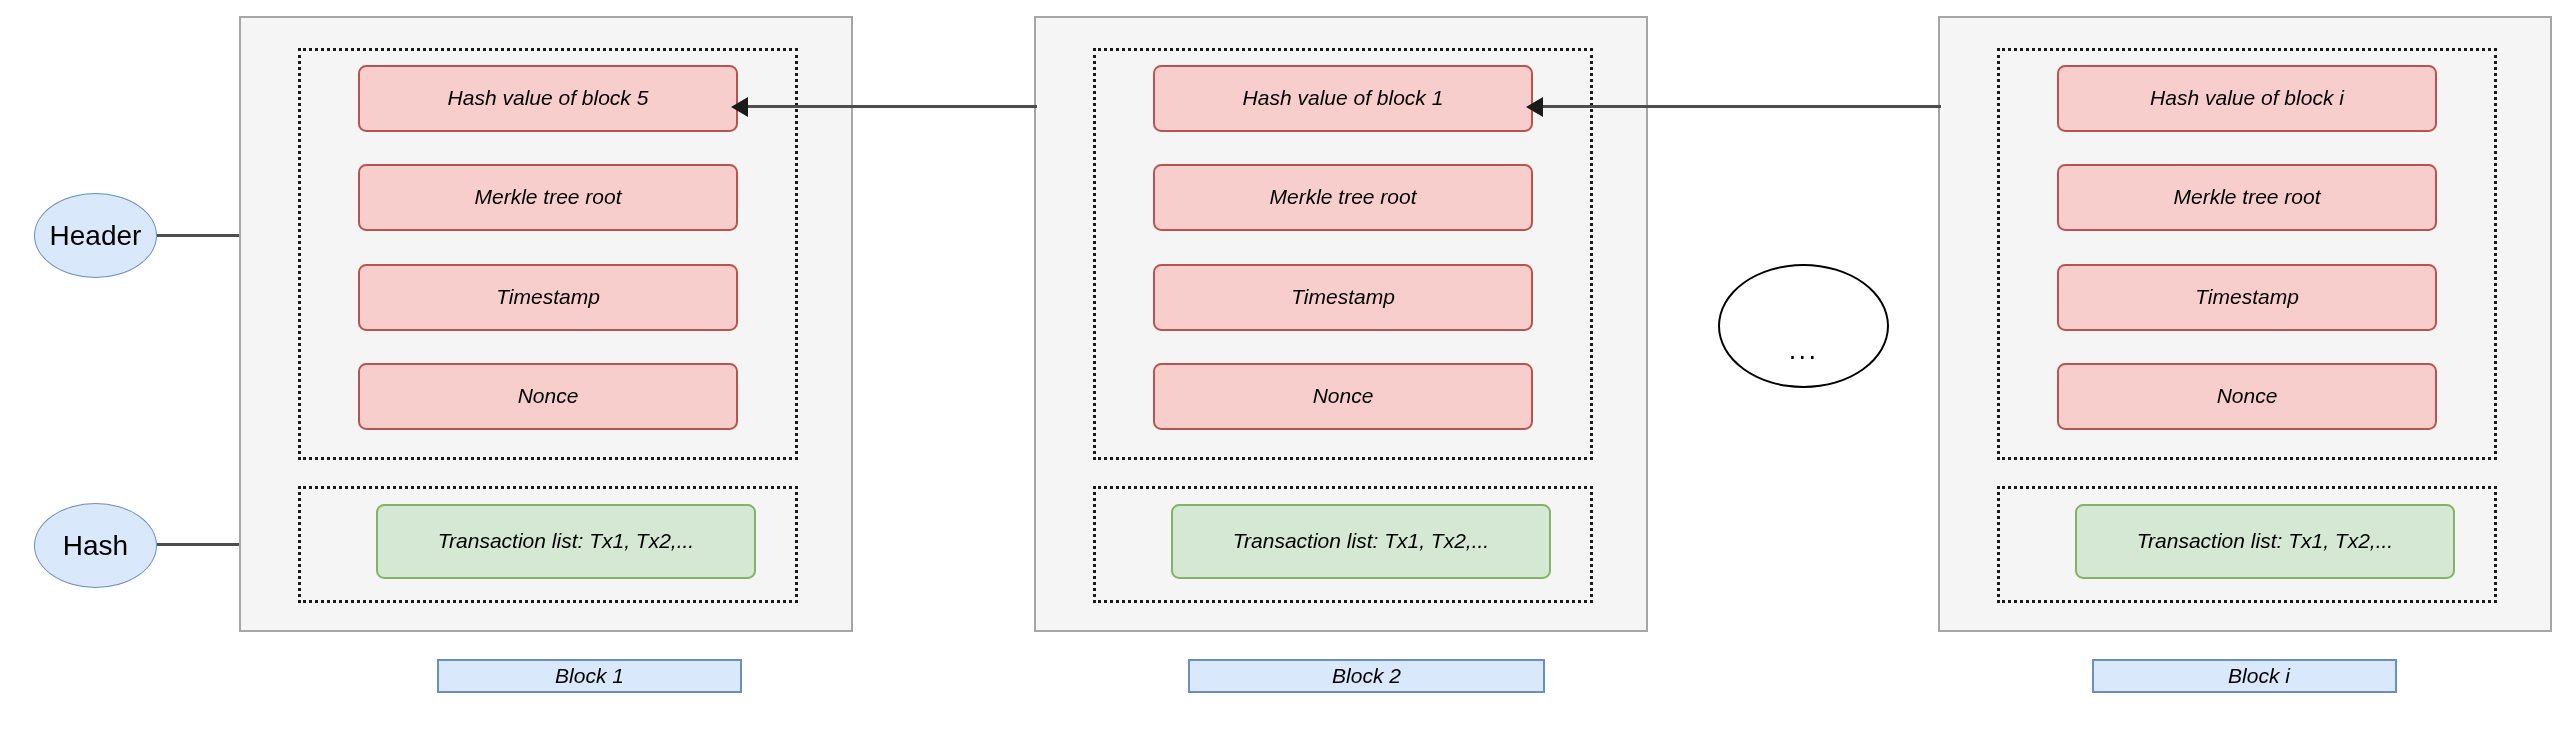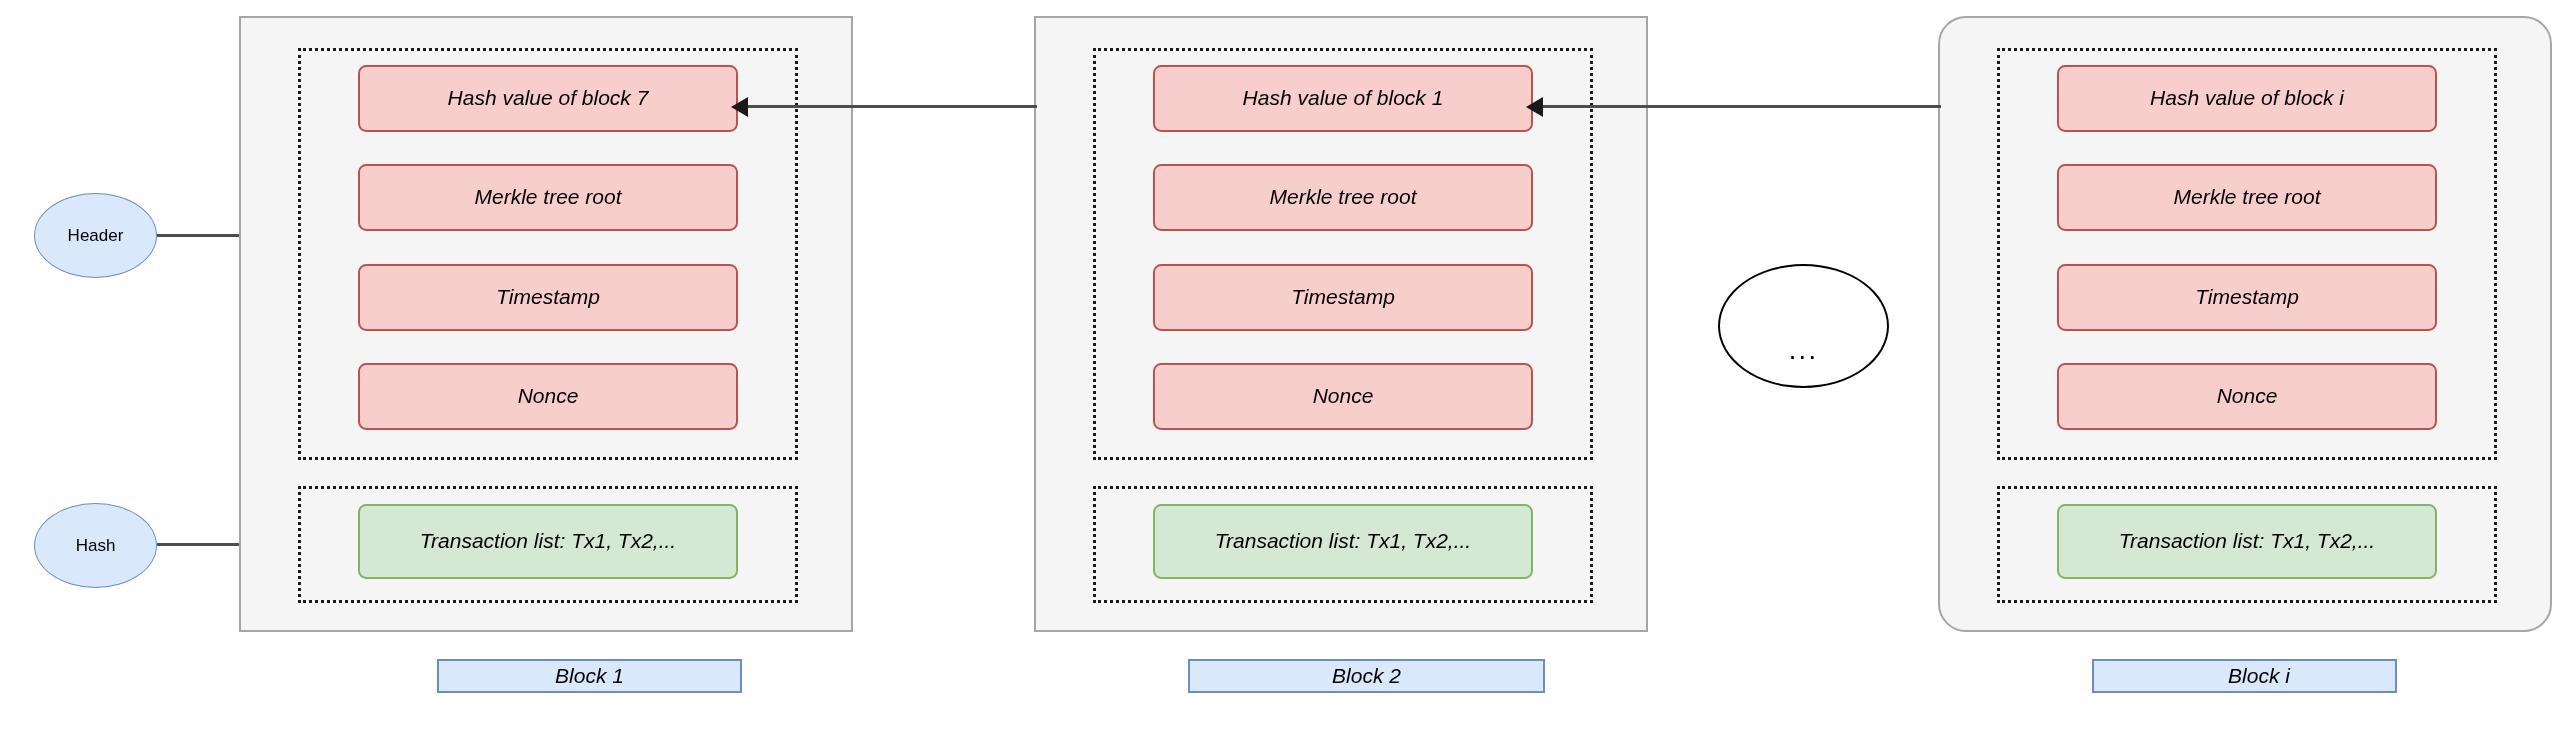--- a/index.html
+++ b/index.html
@@ -27,21 +27,21 @@
     position: absolute;
     background: #dae8fc;
     border: 1.8px solid #6c8ebf;
     border-radius: 50%;
     display: flex;
     align-items: center;
     justify-content: center;
     box-sizing: border-box;
   }
   .side-ellipse span {
-    font-size: 17px;
+    font-size: 28px;
     color: #000000;
     font-style: normal;
     white-space: nowrap;
   }
 
   
   .h-arrow-line {
     position: absolute;
     background: #4d4d4d;
     height: 2.9px;
@@ -93,20 +93,21 @@
   .field-box span {
     font-size: 21px;
     font-style: italic;
     color: #000000;
     line-height: 1.18;
     padding: 0 4.7px;
   }
   .field-box.tx {
     background: #d5e8d4;
     border-color: #82b366;
+    margin-left: 18px;
   }
 
   
   .ellipsis-bubble {
     position: absolute;
     background: #ffffff;
     border: 2.3px solid #000000;
     border-radius: 50%;
     box-sizing: border-box;
     display: flex;
@@ -154,21 +155,21 @@
     <span>Hash</span>
   </div>
   <div class="h-arrow-line" style="left:157px; top:543px; width:137px;"></div>
   <div class="arrow-head-right" style="left:279px; top:534px;"></div>
 
   <div class="block" style="left:239px; width:614px;">
 
     <div class="dotted-section" style="left:57px; top:30px; width:500px; height:412px;"></div>
 
     <div class="field-box" style="left:117px; top:47px; width:380px; height:67px;">
-      <span>Hash value of block 7</span>
+      <span>Hash value of block 5</span>
     </div>
     <div class="field-box" style="left:117px; top:146px; width:380px; height:67px;">
       <span>Merkle tree root</span>
     </div>
     <div class="field-box" style="left:117px; top:246px; width:380px; height:67px;">
       <span>Timestamp</span>
     </div>
     <div class="field-box" style="left:117px; top:345px; width:380px; height:67px;">
       <span>Nonce</span>
     </div>
@@ -212,21 +213,21 @@
     <span>Block 2</span>
   </div>
 
   <div class="h-arrow-line" style="left:748px; top:105px; width:289px;"></div>
   <div class="arrow-head-left" style="left:731px; top:97px;"></div>
 
   <div class="ellipsis-bubble" style="left:1718px; top:264px; width:171px; height:124px;">
     <span>...</span>
   </div>
 
-  <div class="block" style="left:1938px; width:614px;border-radius:28px;">
+  <div class="block" style="left:1938px; width:614px;">
 
     <div class="dotted-section" style="left:57px; top:30px; width:500px; height:412px;"></div>
 
     <div class="field-box" style="left:117px; top:47px; width:380px; height:67px;">
       <span>Hash value of block i</span>
     </div>
     <div class="field-box" style="left:117px; top:146px; width:380px; height:67px;">
       <span>Merkle tree root</span>
     </div>
     <div class="field-box" style="left:117px; top:246px; width:380px; height:67px;">

